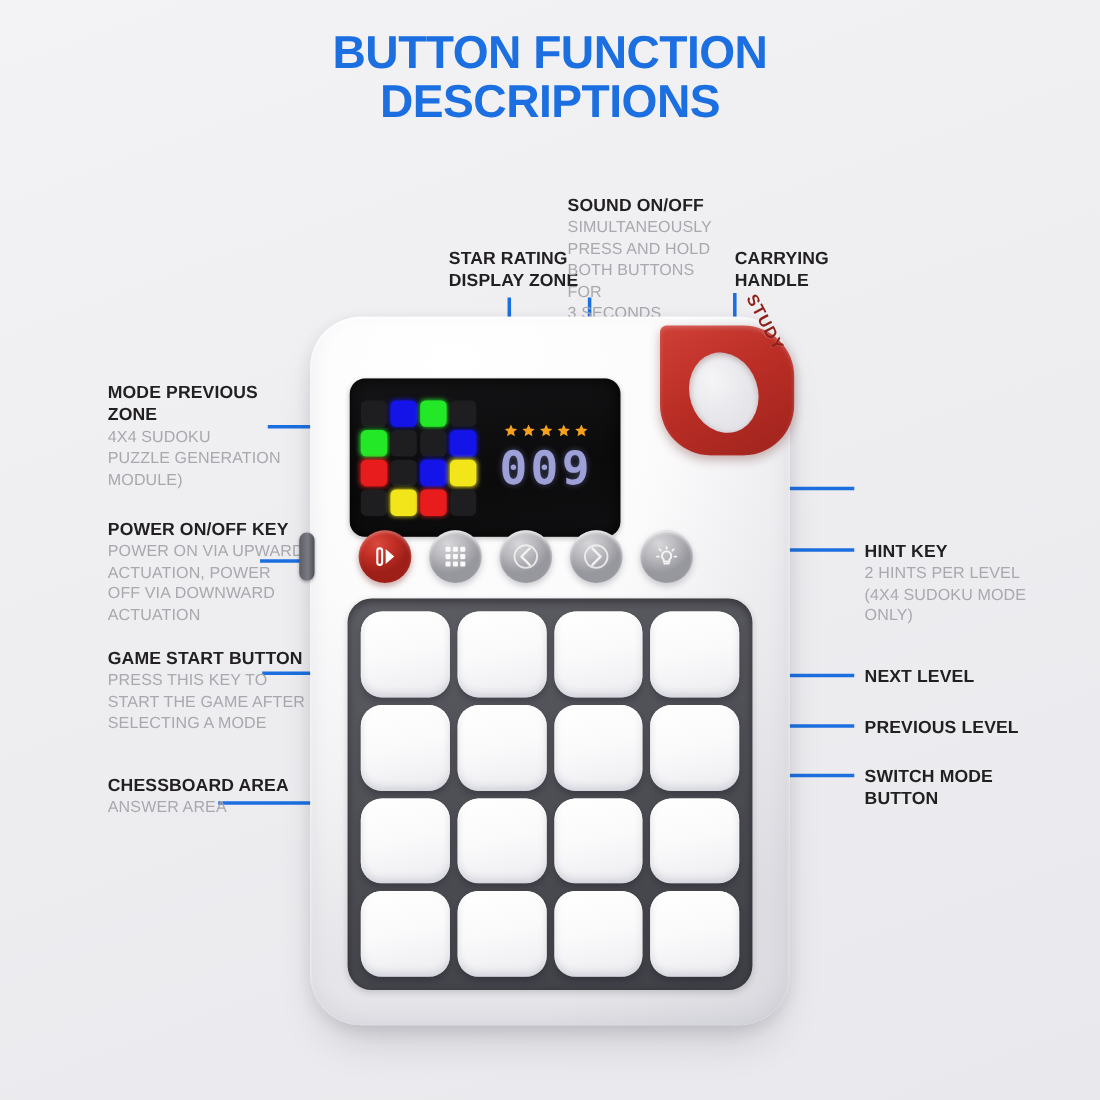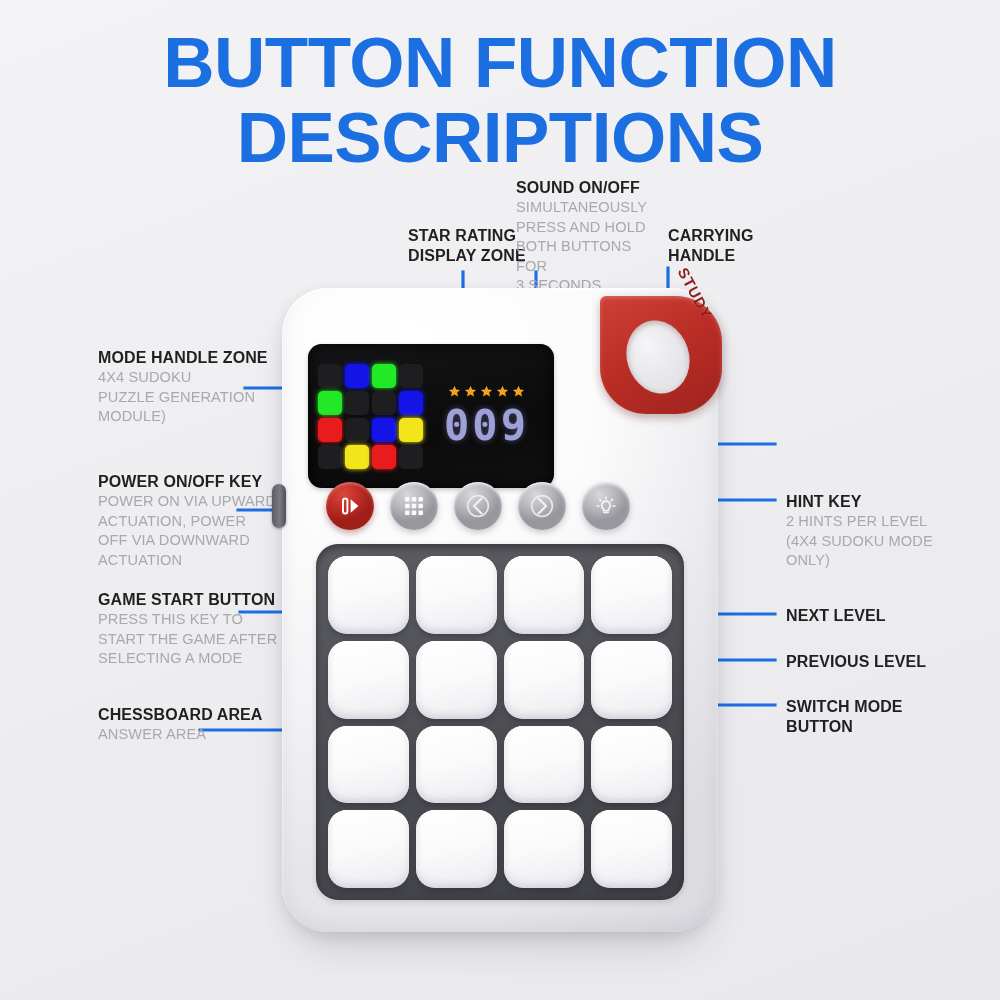--- a/index.html
+++ b/index.html
@@ -12,21 +12,21 @@
     position: relative;
     width: 1000px; height: 1000px;
     background: linear-gradient(160deg,#f3f3f5 0%,#eeeef1 45%,#e9e9ed 100%);
   }
 
   
   #title {
     position: absolute; left: 0; top: 26px; width: 1000px;
     text-align: center;
     color: #1c6fe0;
-    font-size: 71px;
+    font-size: 42px;
     font-weight: 700;
     line-height: 1.05;
     letter-spacing: -0.5px;
   }
   #title .l2 { display: block; }
 
   
   .anno { position: absolute; }
   .anno .hd {
     color: #221f20;
@@ -100,21 +100,21 @@
     position:absolute; right: 6px; top: 18px;
     transform: rotate(62deg);
     transform-origin: right top;
     color: #8e1f19;
     font-size: 15px; font-weight: 700; letter-spacing: 1px;
     text-shadow: 0 1px 0 rgba(255,255,255,0.18);
   }
 
   
   #screen {
-    position: absolute; left: 26px; top: 56px;
+    position: absolute; left: 36px; top: 56px;
     width: 246px; height: 144px;
     background: linear-gradient(170deg,#151517 0%,#0b0b0c 60%,#101012 100%);
     border-radius: 14px;
     box-shadow: inset 0 0 14px rgba(0,0,0,0.9), 0 2px 5px rgba(0,0,0,0.22);
     display: flex; align-items: center;
     padding: 9px 10px;
     z-index: 2;
   }
   #mode-grid {
     display: grid;
@@ -238,21 +238,21 @@
   <div class="anno" style="left:516px; top:178px; width:150px;">
     <div class="hd">SOUND ON/OFF</div>
     <div class="bd">SIMULTANEOUSLY<br>PRESS AND HOLD<br>BOTH BUTTONS FOR<br>3 SECONDS</div>
   </div>
 
   <div class="anno" style="left:668px; top:226px; width:110px;">
     <div class="hd">CARRYING<br>HANDLE</div>
   </div>
 
   <div class="anno" style="left:98px; top:348px; width:180px;">
-    <div class="hd">MODE HANDLE ZONE</div>
+    <div class="hd">MODE PREVIOUS ZONE</div>
     <div class="bd">4X4 SUDOKU<br>PUZZLE GENERATION<br>MODULE)</div>
   </div>
 
   <div class="anno" style="left:98px; top:472px; width:186px;">
     <div class="hd">POWER ON/OFF KEY</div>
     <div class="bd">POWER ON VIA UPWARD<br>ACTUATION, POWER<br>OFF VIA DOWNWARD<br>ACTUATION</div>
   </div>
 
   <div class="anno" style="left:98px; top:590px; width:200px;">
     <div class="hd">GAME START BUTTON</div>

